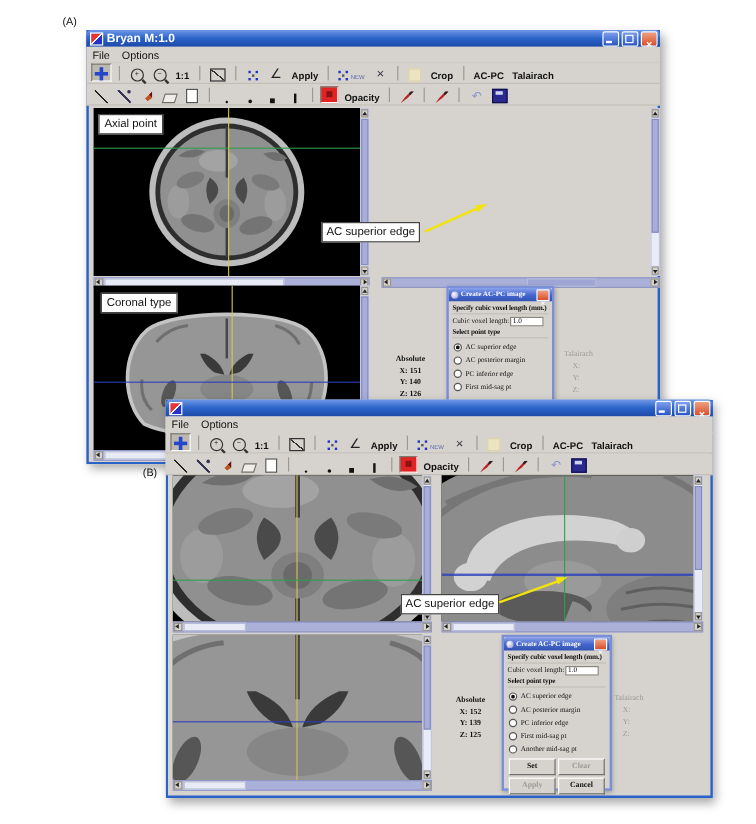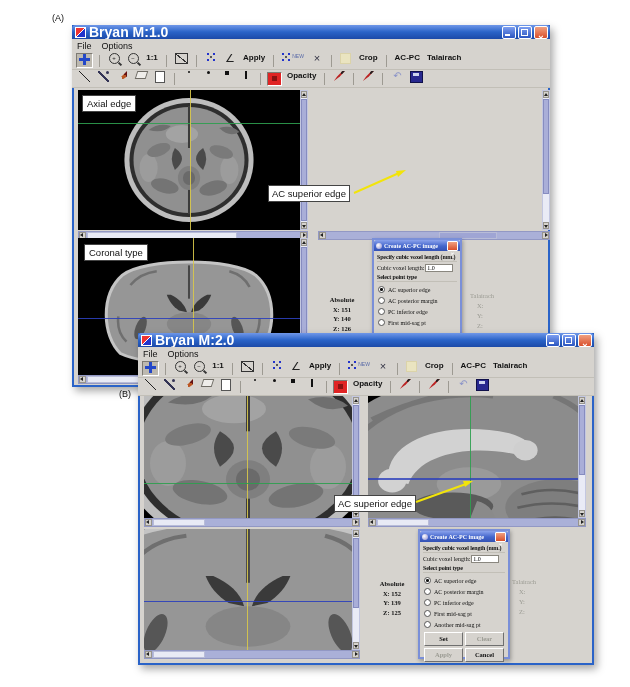--- a/index.html
+++ b/index.html
@@ -4,31 +4,31 @@
 <style>
   html,body{margin:0;padding:0;}
   body{width:630px;height:687px;font-family:"Liberation Sans",sans-serif;background:#fff;}
   .canvas{position:relative;width:630px;height:687px;background:#fff;outline:1px solid #e0e0e0;overflow:hidden;}
   .fig-label{position:absolute;font-size:9px;color:#111;}
 
   
   .xp-window{position:absolute;background:#d6d3ce;box-shadow:0 0 0 2px #2a63c8 inset, 3px 4px 8px rgba(0,0,0,.35);}
   .titlebar{position:absolute;left:0;top:0;right:0;height:14px;background:linear-gradient(180deg,#6f97e8 0%,#2a63c8 50%,#1c4aa8 100%);border-radius:4px 4px 0 0;display:flex;align-items:center;padding:0 2px;box-sizing:border-box;}
   .app-icon{width:9px;height:9px;margin:0 3px 0 1px;background:linear-gradient(135deg,#e33 0 45%,#fff 45% 55%,#23c 55% 100%);border:1px solid #fff;flex:0 0 auto;}
-  .title-text{color:#fff;font-size:14px;font-weight:bold;white-space:nowrap;overflow:hidden;flex:1;}
+  .title-text{color:#fff;font-size:10px;font-weight:bold;white-space:nowrap;overflow:hidden;flex:1;}
   .win-btns{display:flex;gap:2px;margin-left:auto;}
   .wb{width:12px;height:11px;border:1px solid #fff;border-radius:2px;background:linear-gradient(180deg,#7d9ef0,#2a55c0);position:relative;display:inline-block;}
   .wb.min::after{content:"";position:absolute;left:2px;bottom:2px;width:5px;height:2px;background:#fff;}
   .wb.max::after{content:"";position:absolute;left:2px;top:2px;width:5px;height:5px;border:1px solid #fff;}
   .wb.close{background:linear-gradient(180deg,#f0a080,#d94f2b);text-align:center;}
   .wb.close i{font-style:normal;color:#fff;font-size:9px;line-height:10px;font-weight:bold;}
   .menubar{position:absolute;left:0;top:14px;right:0;height:13px;background:#d6d3ce;border-bottom:1px solid #b9b6ae;display:flex;align-items:center;gap:10px;padding-left:5px;font-size:9px;color:#111;}
   .tbar{position:absolute;left:0;right:0;height:18px;background:#d6d3ce;border-bottom:1px solid #c2bfb7;display:flex;align-items:center;gap:3px;padding-left:4px;box-sizing:border-box;}
   .tsep{width:1px;height:12px;background:#9d9a92;margin:0 3px;flex:0 0 auto;}
-  .tbtn{min-width:16px;height:15px;display:flex;align-items:flex-start;justify-content:center;gap:1px;padding:0 2px;box-sizing:border-box;flex:0 0 auto;}
+  .tbtn{min-width:16px;height:15px;display:flex;align-items:flex-end;justify-content:center;gap:1px;padding:0 2px;box-sizing:border-box;flex:0 0 auto;}
   .tbtn.pressed{background:#bdb9b0;border:1px solid;border-color:#7d7a73 #fff #fff #7d7a73;}
   .tbtn.txt{font-size:8px;font-weight:bold;color:#111;}
   
   .ic{display:inline-block;position:relative;}
   .ic-move{width:11px;height:11px;}
   .ic-move::before{content:"";position:absolute;left:4px;top:0;width:3px;height:11px;background:#2347c8;}
   .ic-move::after{content:"";position:absolute;top:4px;left:0;height:3px;width:11px;background:#2347c8;}
   .ic-mag{width:9px;height:9px;border:1px solid #333;border-radius:50%;font-size:7px;line-height:8px;text-align:center;color:#333;}
   .ic-mag::after{content:"";position:absolute;width:4px;height:2px;background:#333;right:-3px;bottom:-2px;transform:rotate(45deg);}
   .ic-rect{width:11px;height:9px;border:1px solid #333;background:linear-gradient(to top right,transparent 46%,#333 46% 54%,transparent 54%);}
@@ -279,21 +279,21 @@
           <span class="ic ic-disk"></span>
         </span>
     </div>
 
     <div class="panel" style="left:6px;top:65px;width:222px;height:140px">
       <svg class="brain" viewBox="0 0 220 140" preserveAspectRatio="none">
           <use href="#g-axial" xlink:href="#g-axial"></use>
         </svg>
       <div class="ch-h" style="top:33px;background:#2e9e4f"></div>
       <div class="ch-v" style="left:112px;background:#d8c84a"></div>
-      <div class="view-label" style="left:4px;top:5px">Axial edge</div>
+      <div class="view-label" style="left:4px;top:5px">Axial point</div>
     </div>
     <div class="vsb" style="left:228px;top:65px;height:140px">
       <i class="sbtn u"></i>
       <i class="vth" style="top:8px;bottom:8px"></i>
       <i class="sbtn d"></i>
     </div>
     <div class="hsb" style="left:6px;top:206px;width:230px">
       <i class="sbtn l"></i>
       <i class="hth" style="left:8px;width:150px"></i>
       <i class="sbtn r"></i>
@@ -382,21 +382,20 @@
           <i class="rb"></i>
           <span>First mid-sag pt</span>
         </label>
       </div>
     </div>
   </div>
 
   <div class="xp-window" style="left:138px;top:333px;width:456px;height:332px;z-index:5">
     <div class="titlebar">
       <span class="app-icon"></span>
-      <span class="title-text">Bryan M:2.0</span>
       <span class="win-btns">
         <span class="wb min"></span>
         <span class="wb max"></span>
         <span class="wb close"><i>×</i></span>
       </span>
     </div>
     <div class="menubar">
       <span class="menu-item">File</span>
       <span class="menu-item">Options</span>
     </div>

